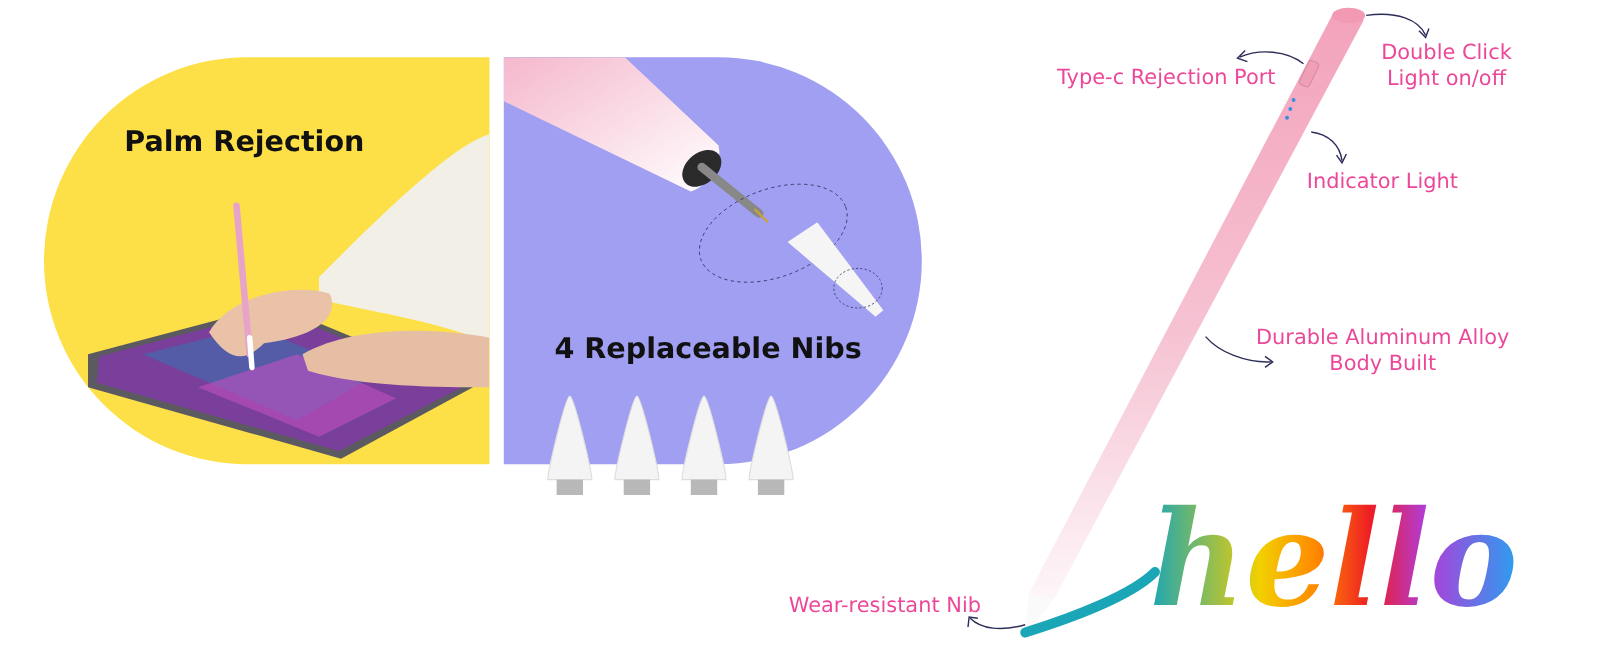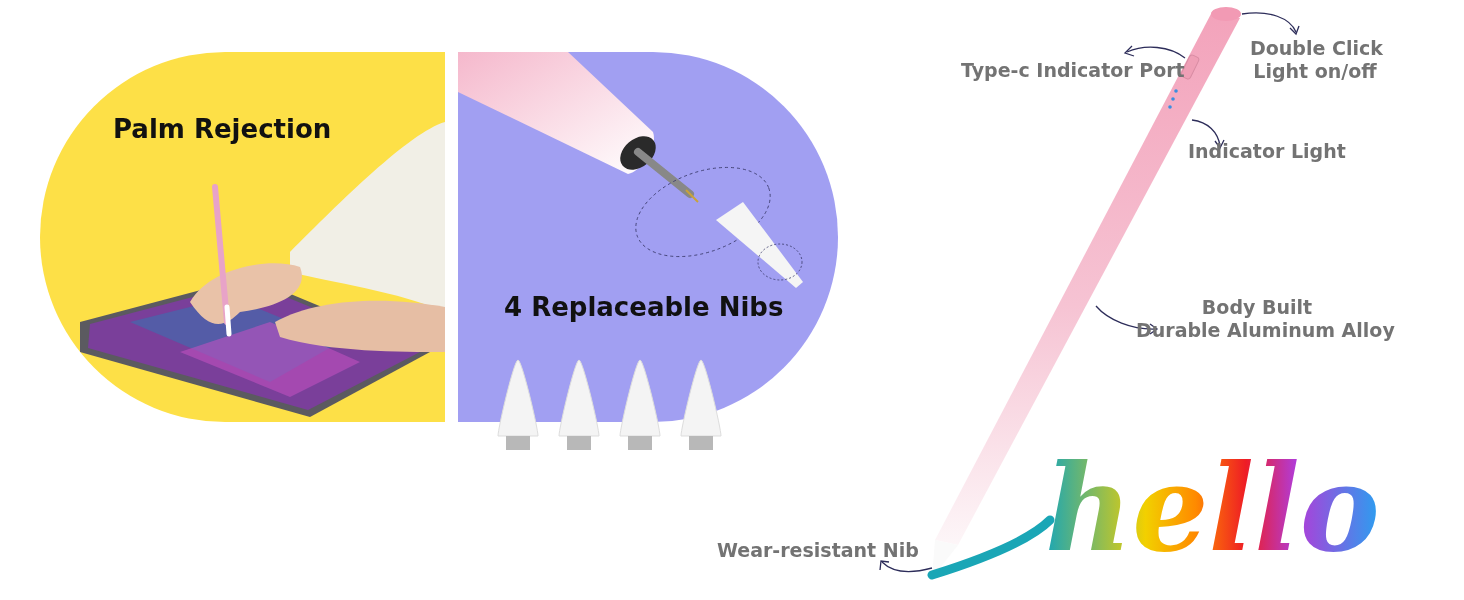--- a/index.html
+++ b/index.html
@@ -1,21 +1,21 @@
 <!DOCTYPE html>
 <html><head>
 <meta charset="utf-8">
 <style>
   html,body{margin:0;padding:0;background:#ffffff;}
   body{width:1464px;height:600px;position:relative;overflow:hidden;font-family:"DejaVu Sans",sans-serif;}
   .abs{position:absolute;}
   .panel-left{left:40px;top:52px;width:405px;height:370px;background:#fde047;border-radius:190px 0 0 190px;overflow:hidden;}
   .panel-right{left:458px;top:52px;width:380px;height:370px;background:#a19ff2;border-radius:0 190px 190px 0;overflow:hidden;}
   .heading{font-weight:bold;color:#111;font-size:26px;white-space:nowrap;}
-  .label{font-size:19px;color:#737373;white-space:nowrap;text-align:center;line-height:23px;font-weight:bold;}
+  .label{font-size:19px;color:#ec4899;white-space:nowrap;text-align:center;line-height:23px;}
   .nib{width:44px;height:95px;}
 </style>
 </head>
 <body>
 
 <div class="abs panel-left">
   <svg class="abs" style="left:0;top:0" width="405" height="370">
 
     <polygon points="40,270 210,225 390,300 270,365 40,300" fill="#5b5a60"></polygon>
     <polygon points="50,272 210,230 380,300 268,358 48,296" fill="#7a3f9a"></polygon>
@@ -42,21 +42,21 @@
       </linearGradient>
     </defs>
     <path d="M0,0 L110,0 L195,80 C200,95 185,118 170,122 L0,40 Z" fill="url(#penTop)"></path>
     <ellipse cx="180" cy="101" rx="20" ry="14" transform="rotate(-40 180 101)" fill="#2a2a2a"></ellipse>
     <line x1="180" y1="100" x2="232" y2="142" stroke="#888" stroke-width="8" stroke-linecap="round"></line>
     <line x1="228" y1="138" x2="240" y2="150" stroke="#c9a23a" stroke-width="2"></line>
     <ellipse cx="245" cy="160" rx="70" ry="40" transform="rotate(-20 245 160)" fill="none" stroke="#3a3a6a" stroke-width="0.8" stroke-dasharray="3 3"></ellipse>
     <polygon points="258,168 285,150 345,230 338,236" fill="#f5f5f5"></polygon>
     <ellipse cx="322" cy="210" rx="22" ry="18" fill="none" stroke="#3a3a6a" stroke-width="0.8" stroke-dasharray="2 2"></ellipse>
   </svg>
-  <div class="abs heading" style="left:46px;top:240px">4 Replaceable Nibs</div>
+  <div class="abs heading" style="left:46px;top:250px">4 Replaceable Nibs</div>
 </div>
 
 <div class="abs" style="left:496px;top:358px;width:250px;height:100px;display:flex;gap:17px">
   <svg class="nib" viewBox="0 0 44 95">
       <path d="M22,2 C26,2 42,70 42,78 L2,78 C2,70 18,2 22,2Z" fill="#f4f4f4" stroke="#ddd"></path>
       <rect x="10" y="78" width="24" height="14" fill="#b8b8b8"></rect>
     </svg>
   <svg class="nib" viewBox="0 0 44 95">
       <path d="M22,2 C26,2 42,70 42,78 L2,78 C2,70 18,2 22,2Z" fill="#f4f4f4" stroke="#ddd"></path>
       <rect x="10" y="78" width="24" height="14" fill="#b8b8b8"></rect>
@@ -103,23 +103,23 @@
     <path d="M375,141 L380,148 L384,140" fill="none" stroke="#2d2d5a" stroke-width="1.3"></path>
   <path d="M256,306 C268,320 292,330 316,329" fill="none" stroke="#2d2d5a" stroke-width="1.3"></path>
     <path d="M310,324 L317,329 L310,334" fill="none" stroke="#2d2d5a" stroke-width="1.3"></path>
   <path d="M92,568 C70,574 52,572 42,562" fill="none" stroke="#2d2d5a" stroke-width="1.3"></path>
     <path d="M40,570 L41,561 L49,562" fill="none" stroke="#2d2d5a" stroke-width="1.3"></path>
 
   <path d="M92,575 C140,560 190,540 210,520" fill="none" stroke="#1aa6b6" stroke-width="9" stroke-linecap="round"></path>
   <text x="205" y="550" font-family="DejaVu Serif, serif" font-style="italic" font-size="120" font-weight="bold" fill="url(#rb)">hello</text>
 </svg>
 
-<div class="abs label" style="left:961px;top:59px">Type-c Indicator Port</div>
+<div class="abs label" style="left:961px;top:59px">Type-c Rejection Port</div>
 <div class="abs label" style="left:1250px;top:37px;width:130px">
   <div>Double Click</div>
   <div>Light on/off</div>
 </div>
-<div class="abs label" style="left:1188px;top:140px">Indicator Light</div>
+<div class="abs label" style="left:1188px;top:154px">Indicator Light</div>
 <div class="abs label" style="left:1136px;top:296px;width:242px">
+  <div>Durable Aluminum Alloy</div>
   <div>Body Built</div>
-  <div>Durable Aluminum Alloy</div>
 </div>
 <div class="abs label" style="left:717px;top:539px">Wear-resistant Nib</div>
 
 </body></html>

